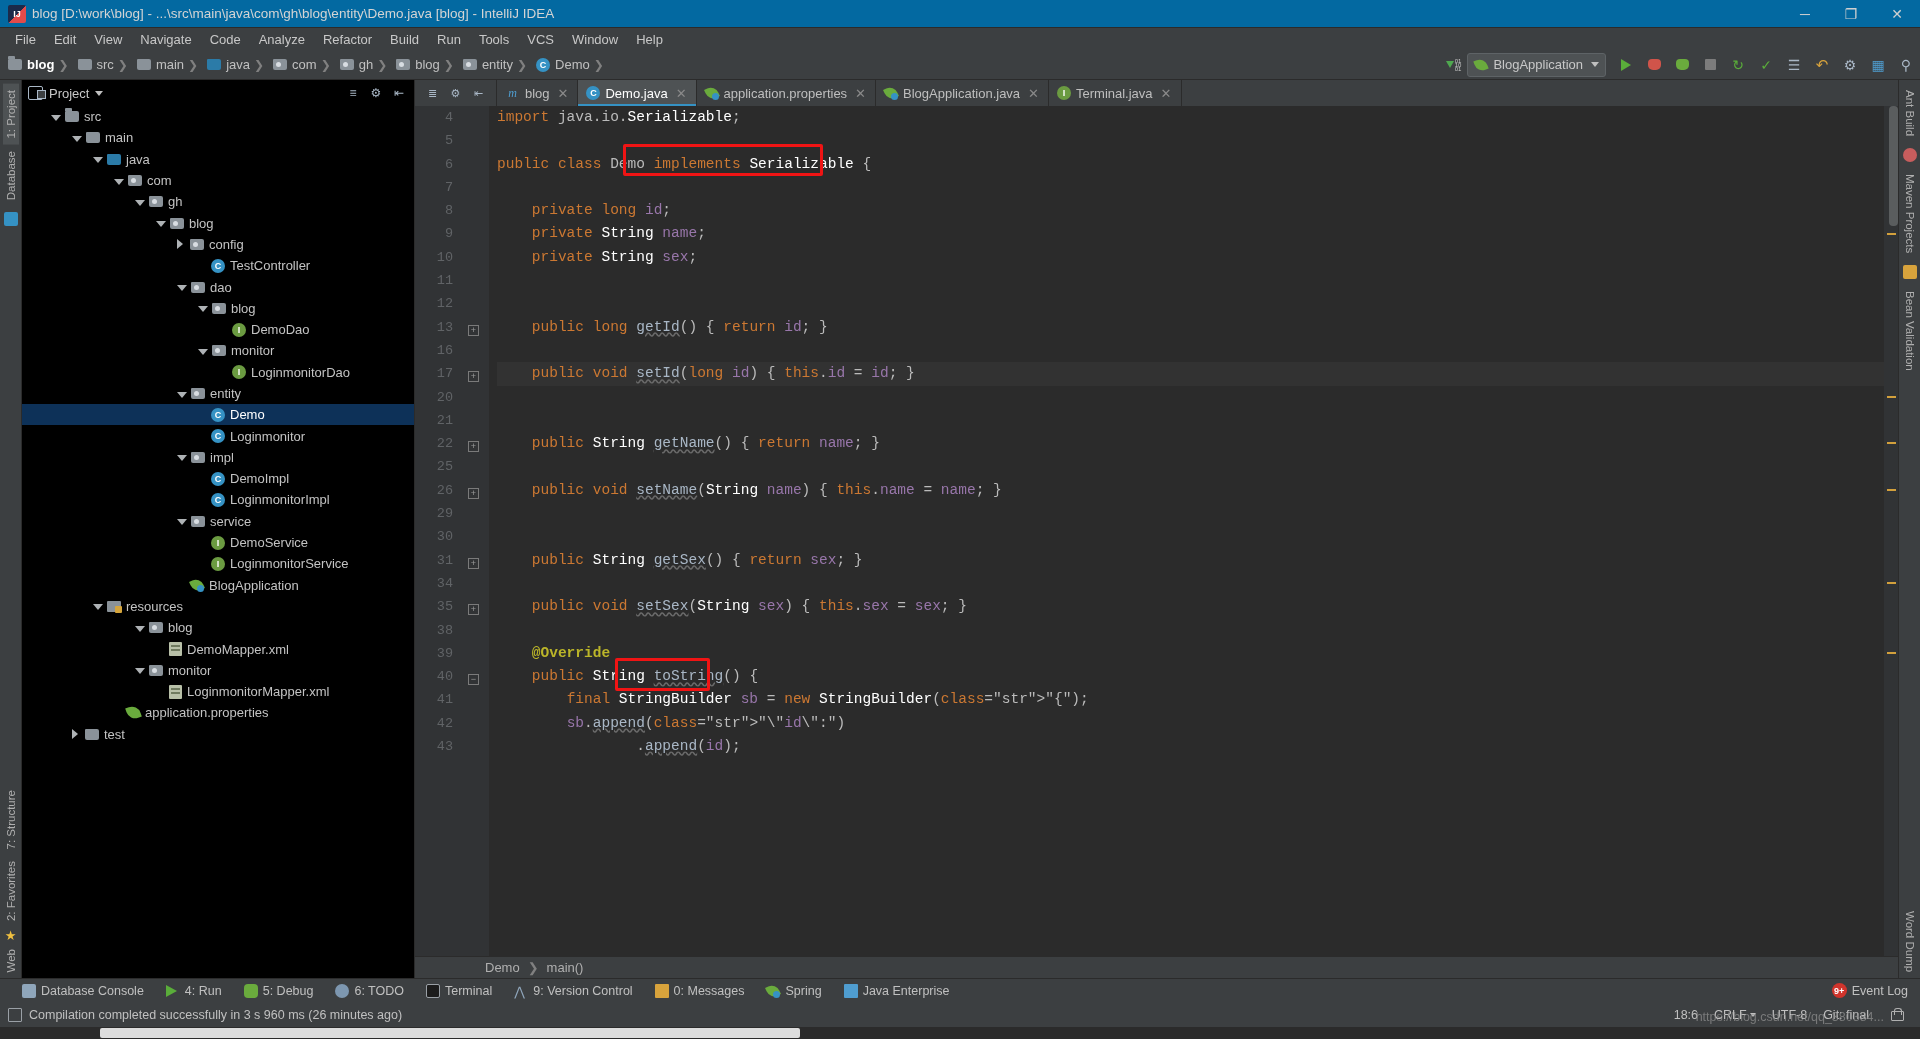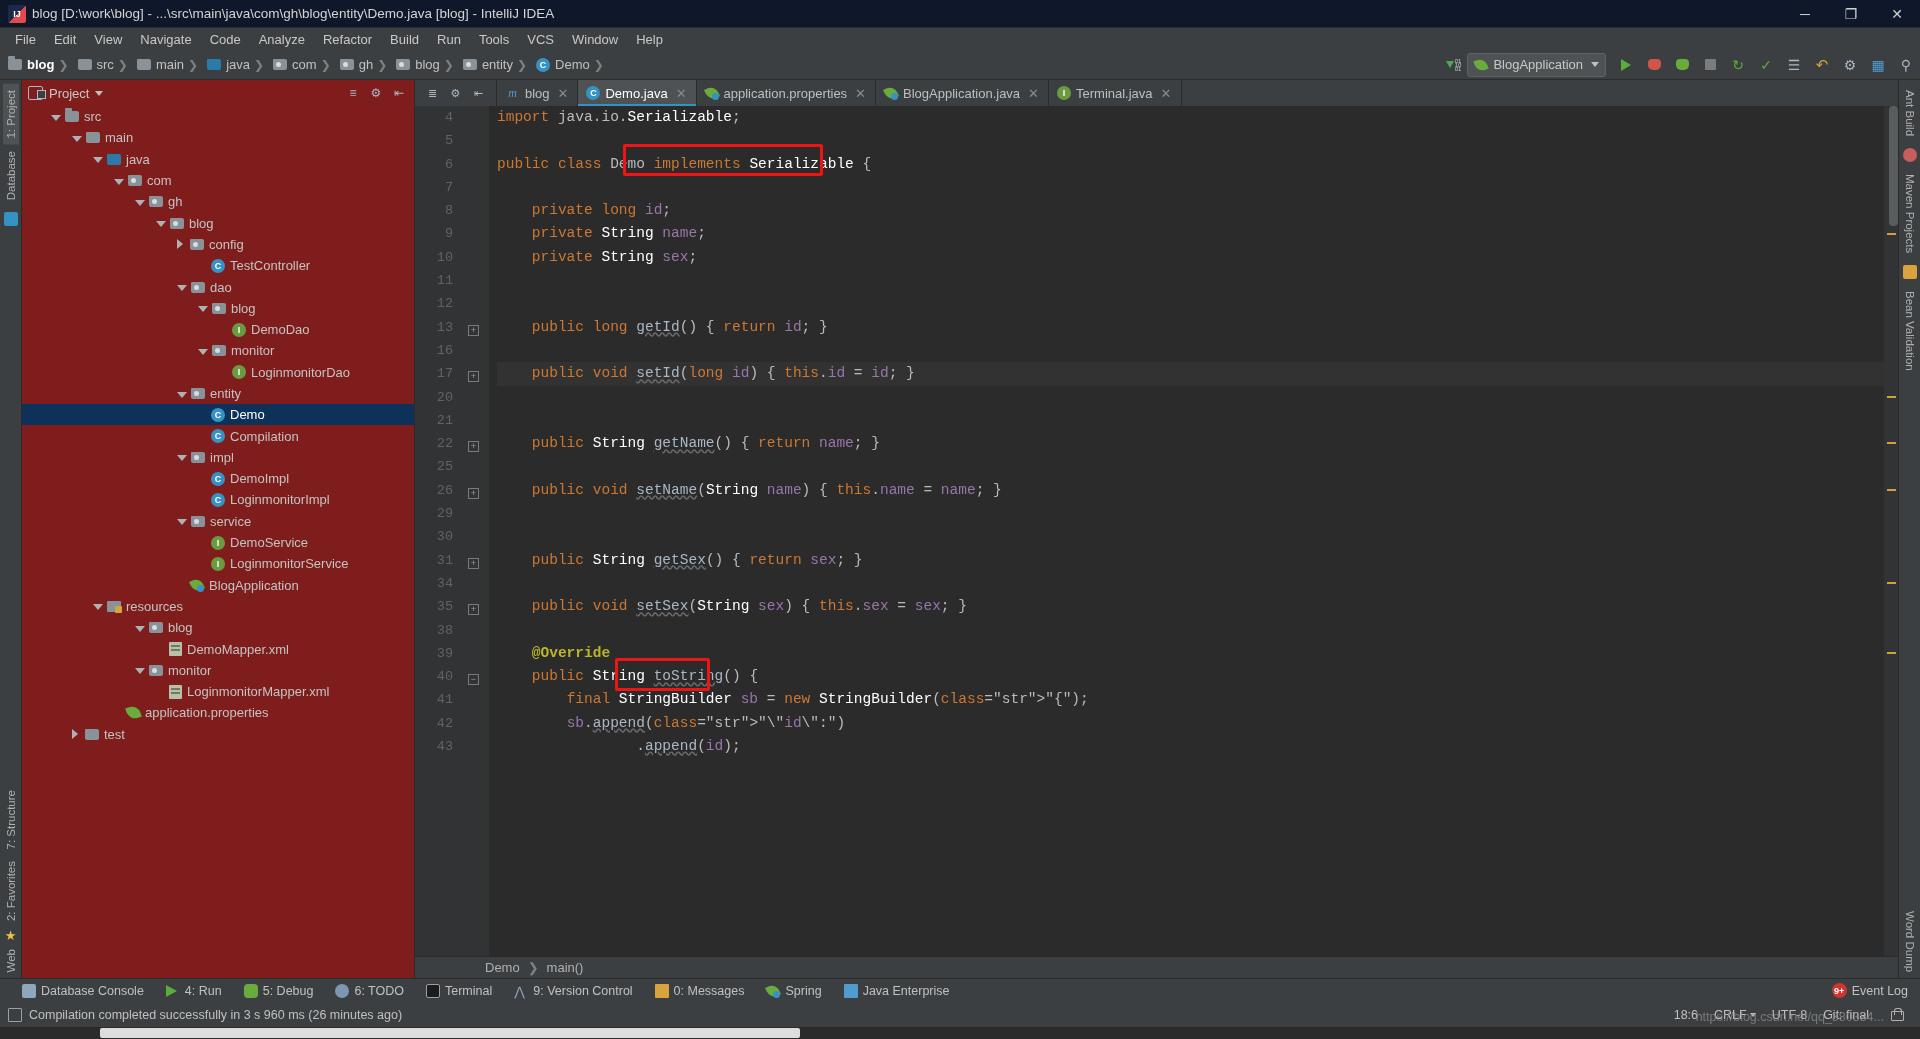--- a/index.html
+++ b/index.html
@@ -1,21 +1,21 @@
 <!DOCTYPE html>
 <html><head>
 <meta charset="utf-8">
 <style>
   * { box-sizing: border-box; margin:0; padding:0; }
   html,body { width:1920px; height:1039px; overflow:hidden; background:#3c3f41;
     font-family:"Liberation Sans", sans-serif; color:#bbbbbb; }
   .app { position:relative; width:1920px; height:1039px; display:flex; flex-direction:column; }
 
   
-  .titlebar { height:28px; background:#0f172a; display:flex; align-items:center;
+  .titlebar { height:28px; background:#0369a1; display:flex; align-items:center;
     border-bottom:1px solid #2b2b2b; flex:0 0 28px; }
   .tb-icon { width:18px; height:18px; margin:0 6px 0 8px; background:linear-gradient(135deg,#1b2a4a 0 50%,#e14b4b 50% 100%);
     border-radius:2px; position:relative; flex:0 0 18px; }
   .tb-icon::after { content:"IJ"; position:absolute; inset:0; font-size:9px; color:#fff;
     display:flex; align-items:center; justify-content:center; font-weight:bold; }
   .tb-title { font-size:13.5px; color:#d4d4d4; white-space:nowrap; }
   .tb-spacer { flex:1 1 auto; }
   .win-btns { display:flex; height:28px; }
   .win-btn { width:46px; height:28px; display:flex; align-items:center; justify-content:center;
     color:#d0d0d0; font-size:14px; }
@@ -63,21 +63,21 @@
 
   .vbar { width:22px; background:#3c3f41; display:flex; flex-direction:column; align-items:center;
      flex:0 0 22px; border-right:1px solid #2b2b2b; padding-top:4px; }
   .vbar.right { border-right:none; border-left:1px solid #2b2b2b; }
   .vlabel { writing-mode:vertical-rl; font-size:11.5px; color:#b0b0b0; padding:6px 2px; white-space:nowrap; }
   .vlabel.ttb { transform:rotate(180deg); }
   .vlabel.active { background:#4e5254; }
   .vicon { width:14px;height:14px;margin:6px 0;border-radius:2px;}
 
   
-  .project-pane { width:393px; flex:0 0 393px; background:#7f1d1d; display:flex; flex-direction:column;
+  .project-pane { width:393px; flex:0 0 393px; background:#000000; display:flex; flex-direction:column;
       border-right:1px solid #2b2b2b; min-height:0; }
   .pp-head { height:26px; display:flex; align-items:center; padding:0 6px; flex:0 0 26px; }
   .pp-title { font-size:13px; color:#c8c8c8; margin-left:6px; margin-right:6px; }
   .pp-head-icon { width:15px; height:14px; border:1.5px solid #a9b7c6; border-radius:2px; position:relative; }
   .pp-head-icon::after { content:""; position:absolute; right:-4px; top:3px; width:7px; height:7px;
      border:1.5px solid #a9b7c6; background:#3c3f41; }
   .pp-spacer { flex:1 1 auto; }
   .pp-tool { width:18px; height:18px; margin-left:5px; display:flex; align-items:center; justify-content:center;
      color:#a9b7c6; font-size:12px; }
   .tree { flex:1 1 auto; overflow:hidden; position:relative; }
@@ -382,21 +382,21 @@
           <div class="trow sel">
             <span style="display:inline-block;width:176px;flex:0 0 176px;"></span>
             <span class="tw none" style="width:9px;display:inline-block;"></span>
             <span class="cls-ic">C</span>
             <span>Demo</span>
           </div>
           <div class="trow">
             <span style="display:inline-block;width:176px;flex:0 0 176px;"></span>
             <span class="tw none" style="width:9px;display:inline-block;"></span>
             <span class="cls-ic">C</span>
-            <span>Compilation</span>
+            <span>Loginmonitor</span>
           </div>
           <div class="trow">
             <span style="display:inline-block;width:155px;flex:0 0 155px;"></span>
             <span class="tw down"></span>
             <span class="folder pkg"></span>
             <span>impl</span>
           </div>
           <div class="trow">
             <span style="display:inline-block;width:176px;flex:0 0 176px;"></span>
             <span class="tw none" style="width:9px;display:inline-block;"></span>

